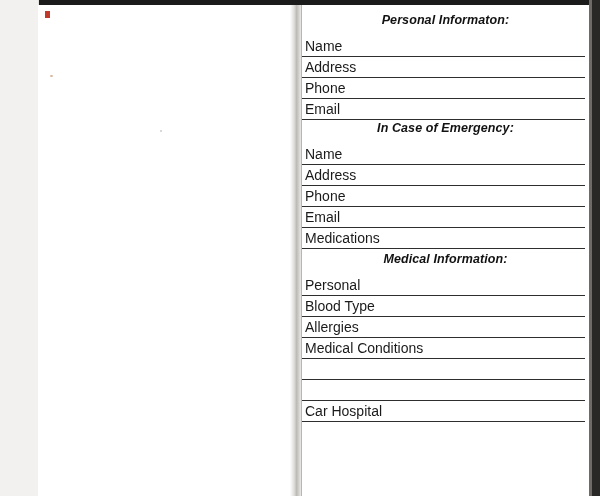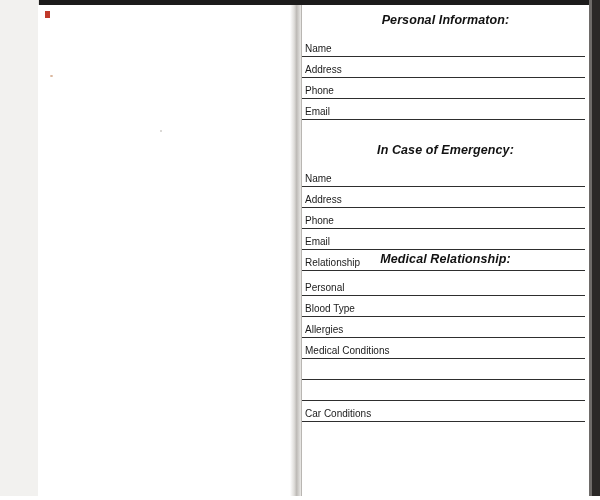--- a/index.html
+++ b/index.html
@@ -118,35 +118,35 @@
   }
 
   .field {
     position: relative;
     height: 21px;
   }
   .field-label {
     position: absolute;
     left: 3px;
     bottom: 3px;
-    font-size: 10px;
+    font-size: 14px;
     color: #1a1a1a;
     white-space: nowrap;
   }
   .field-rule {
     position: absolute;
     left: 0;
     right: 4px;
     bottom: 0;
     height: 1px;
     background: #2e2e2e;
   }
 
   .sec-personal { position: absolute; left: 0; top: 8px; width: 100%; }
-  .sec-emergency { position: absolute; left: 0; top: 116px; width: 100%; margin-top: 22px; }
+  .sec-emergency { position: absolute; left: 0; top: 116px; width: 100%; }
   .sec-medical { position: absolute; left: 0; top: 247px; width: 100%; }
 
   .title-gap { height: 9px; }
 </style>
 </head>
 <body>
 
 <div id="page">
 
   <div class="edge-top"></div>
@@ -201,27 +201,27 @@
       </div>
       <div class="field">
         <span class="field-label">Phone</span>
         <span class="field-rule"></span>
       </div>
       <div class="field">
         <span class="field-label">Email</span>
         <span class="field-rule"></span>
       </div>
       <div class="field">
-        <span class="field-label">Relationship</span>
+        <span class="field-label">Medications</span>
         <span class="field-rule"></span>
       </div>
     </div>
 
     <div class="sec-medical">
-      <div class="section-title">Medical Relationship:</div>
+      <div class="section-title">Medical Information:</div>
       <div class="title-gap"></div>
 
       <div class="field">
         <span class="field-label">Personal</span>
         <span class="field-rule"></span>
       </div>
       <div class="field">
         <span class="field-label">Blood Type</span>
         <span class="field-rule"></span>
       </div>
@@ -235,21 +235,21 @@
       </div>
       <div class="field blank">
 
         <span class="field-rule"></span>
       </div>
       <div class="field blank">
 
         <span class="field-rule"></span>
       </div>
       <div class="field">
-        <span class="field-label">Car Conditions</span>
+        <span class="field-label">Car Hospital</span>
         <span class="field-rule"></span>
       </div>
       <div class="field blank">
         
         
       </div>
     </div>
 
   </div>
 

